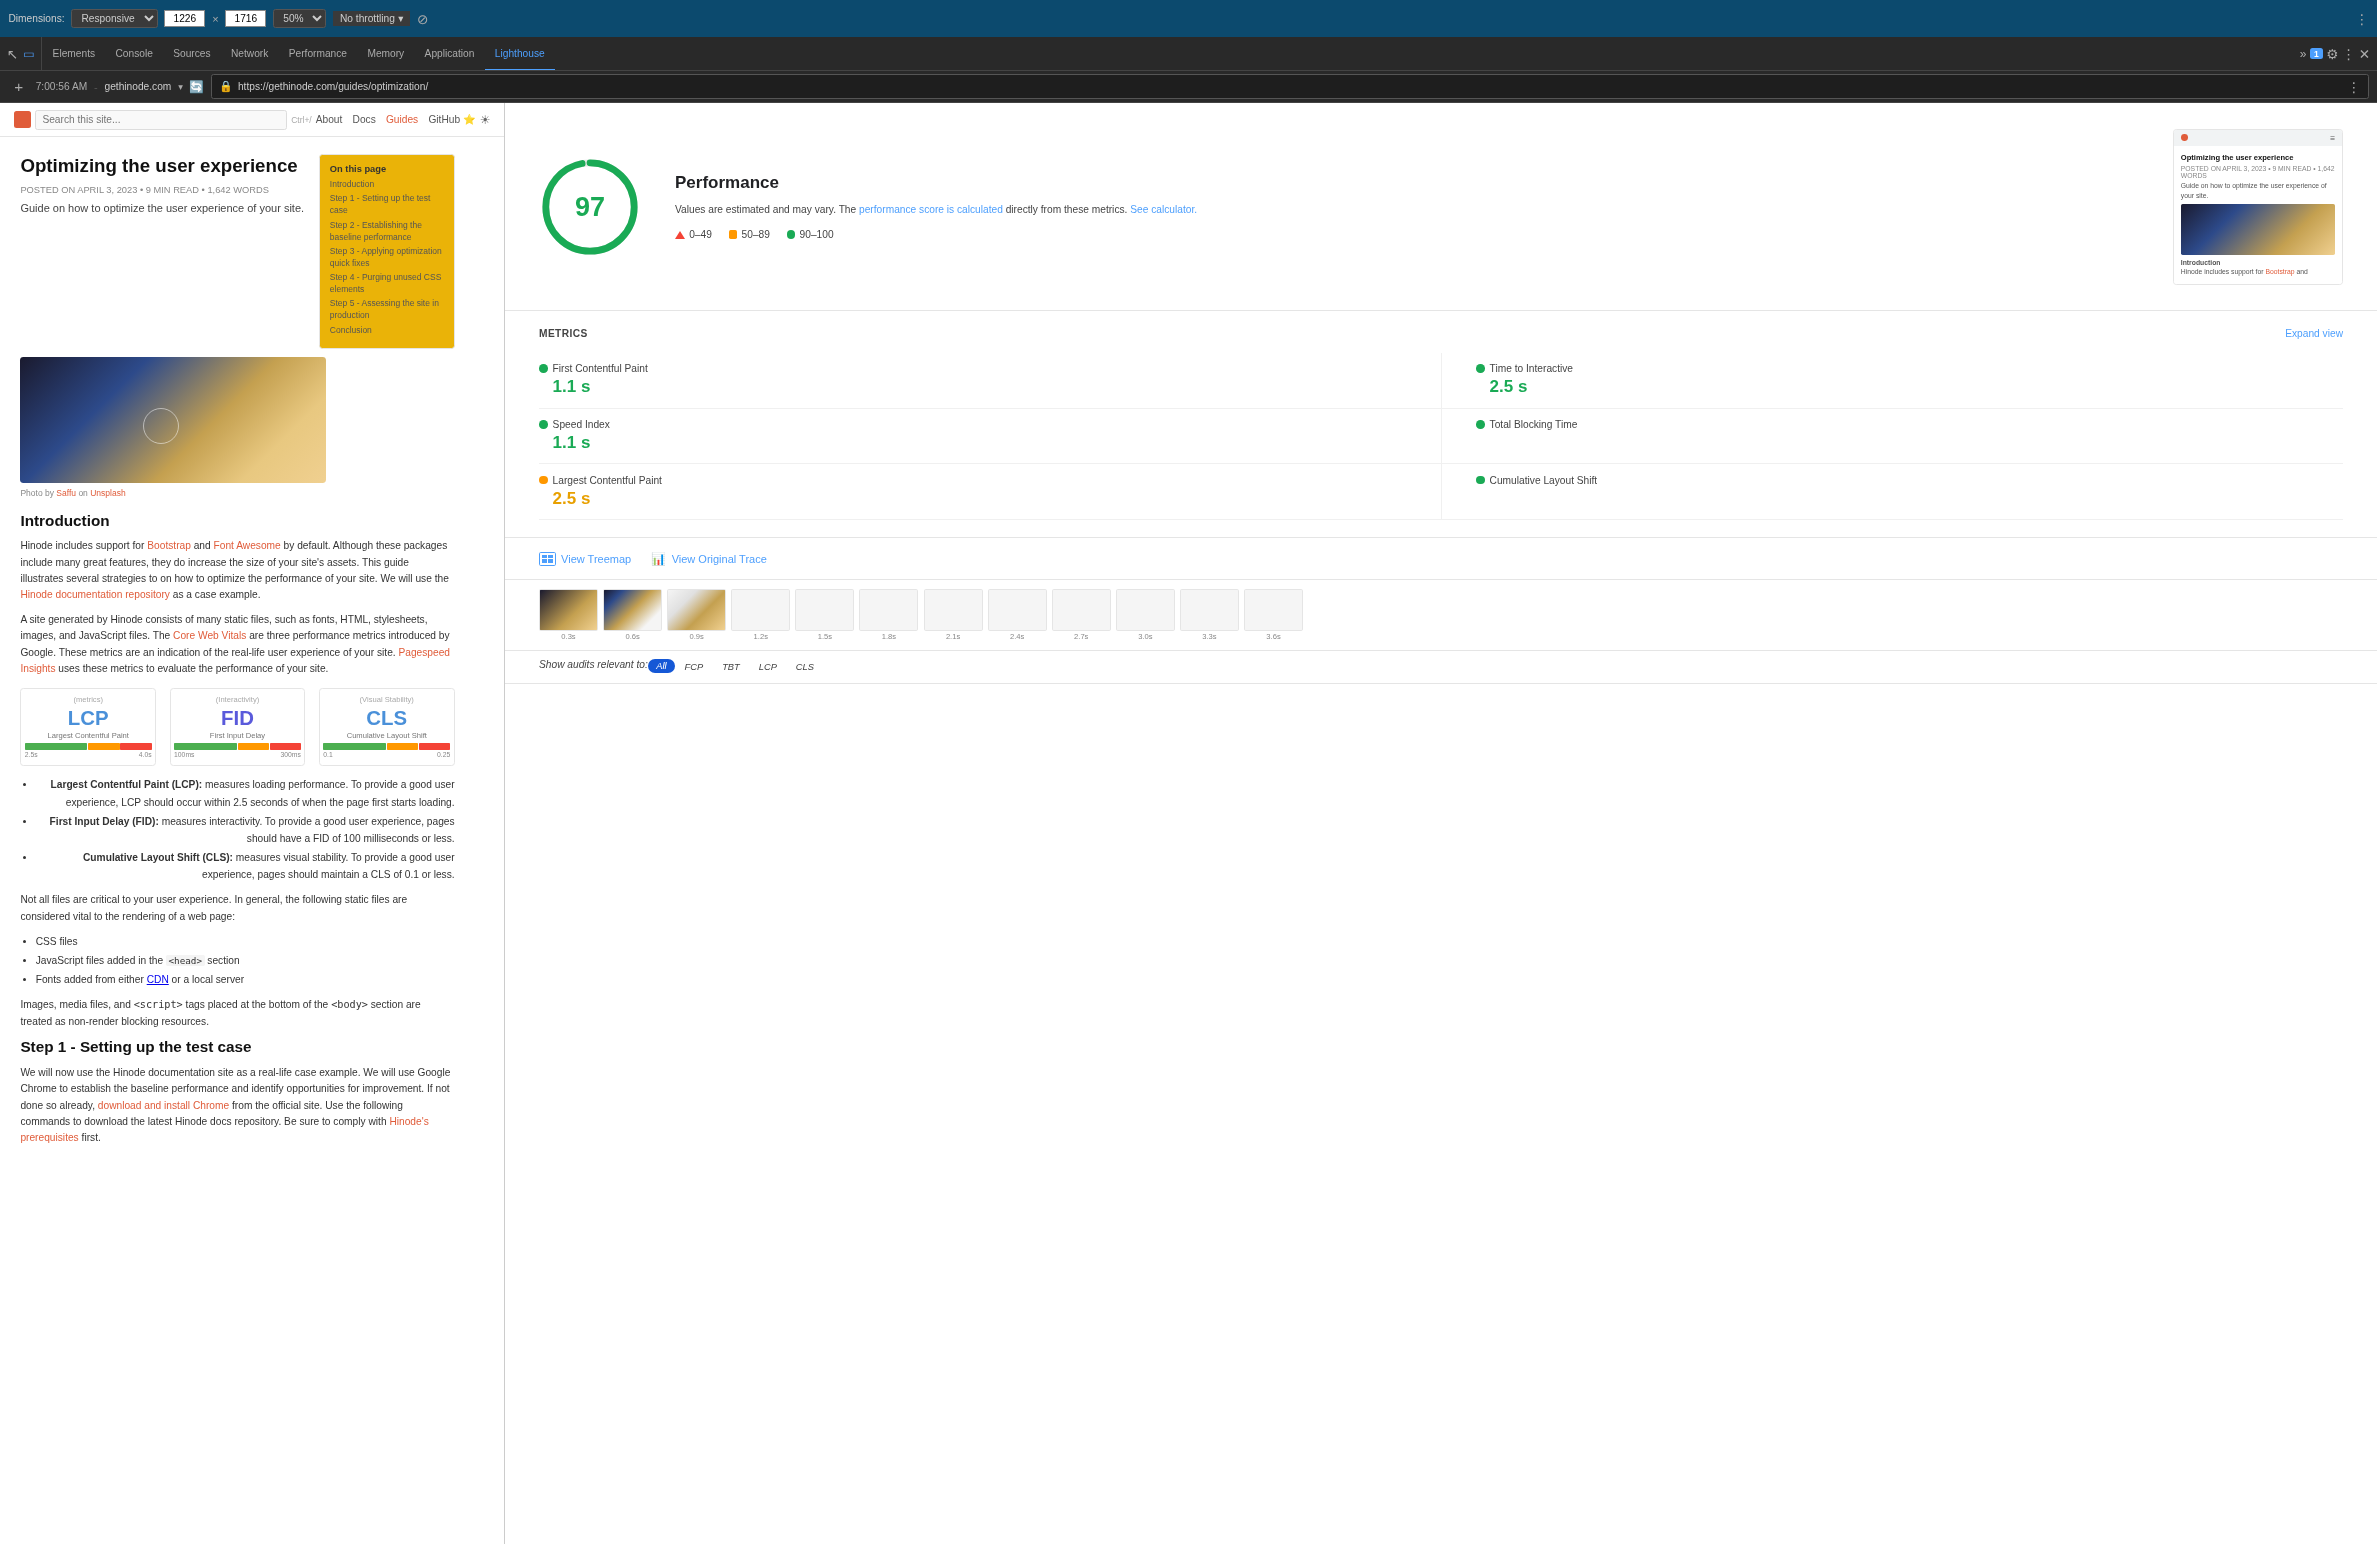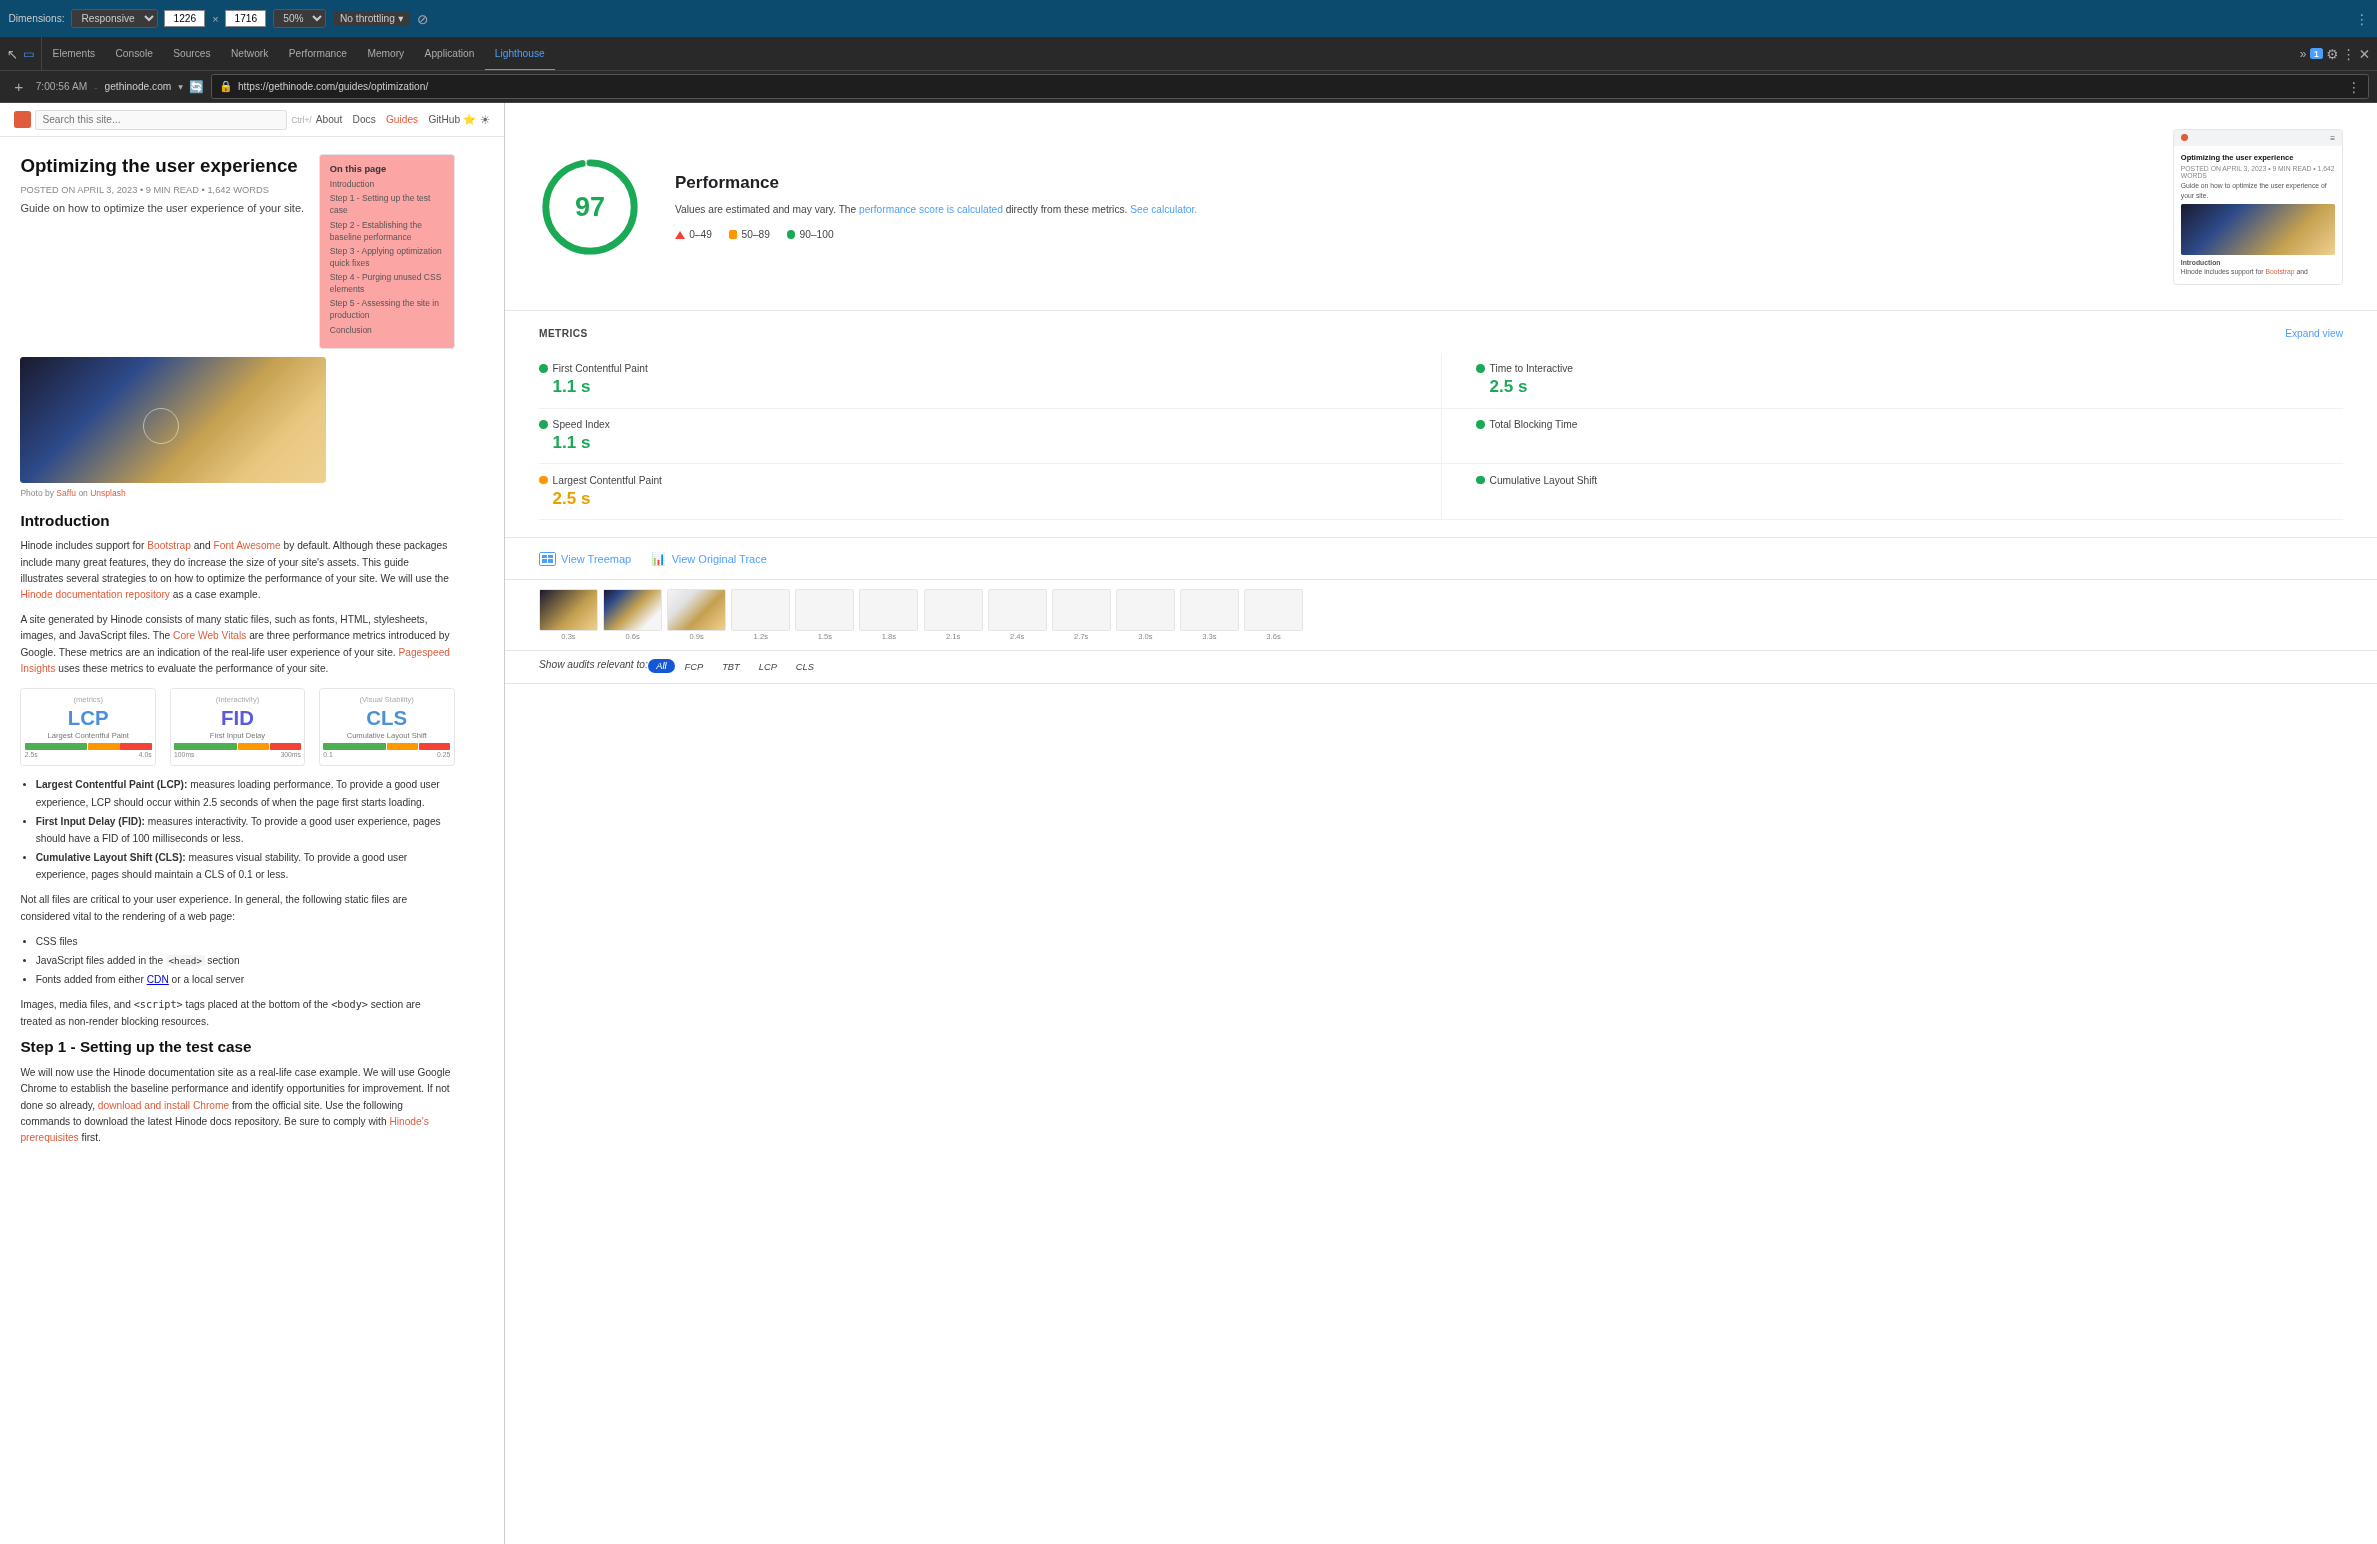--- a/index.html
+++ b/index.html
@@ -261,21 +261,21 @@
     
     .on-this-page {
       float: right;
       width: 136px;
       margin-left: 13.6px;
       margin-bottom: 8.5px;
       border: 0.8px solid #e5e5e5;
       border-radius: 3.4px;
       padding: 8.5px 10.2px;
       font-size: 9.3px;
-      background: #fca5a5;
+      background: #eab308;
     }
     .on-this-page-title {
       font-weight: bold;
       color: #333;
       margin-bottom: 5.1px;
       font-size: 9.3px;
     }
     .on-this-page ul {
       list-style: none;
       padding: 0;
@@ -326,21 +326,21 @@
     }
 
     
     .article-list {
       font-size: 10.2px;
       color: #333;
       padding-left: 15.3px;
       margin-bottom: 8.5px;
       line-height: 1.7;
     }
-    .article-list li { margin-bottom: 1.7px; }
+    .article-list li { margin-bottom: 1.7px; text-align: right; }
     .article-list strong { font-weight: 600; }
 
     .sub-list {
       font-size: 10.2px;
       color: #333;
       padding-left: 15.3px;
       margin-bottom: 8.5px;
       line-height: 1.7;
       list-style: disc;
     }

